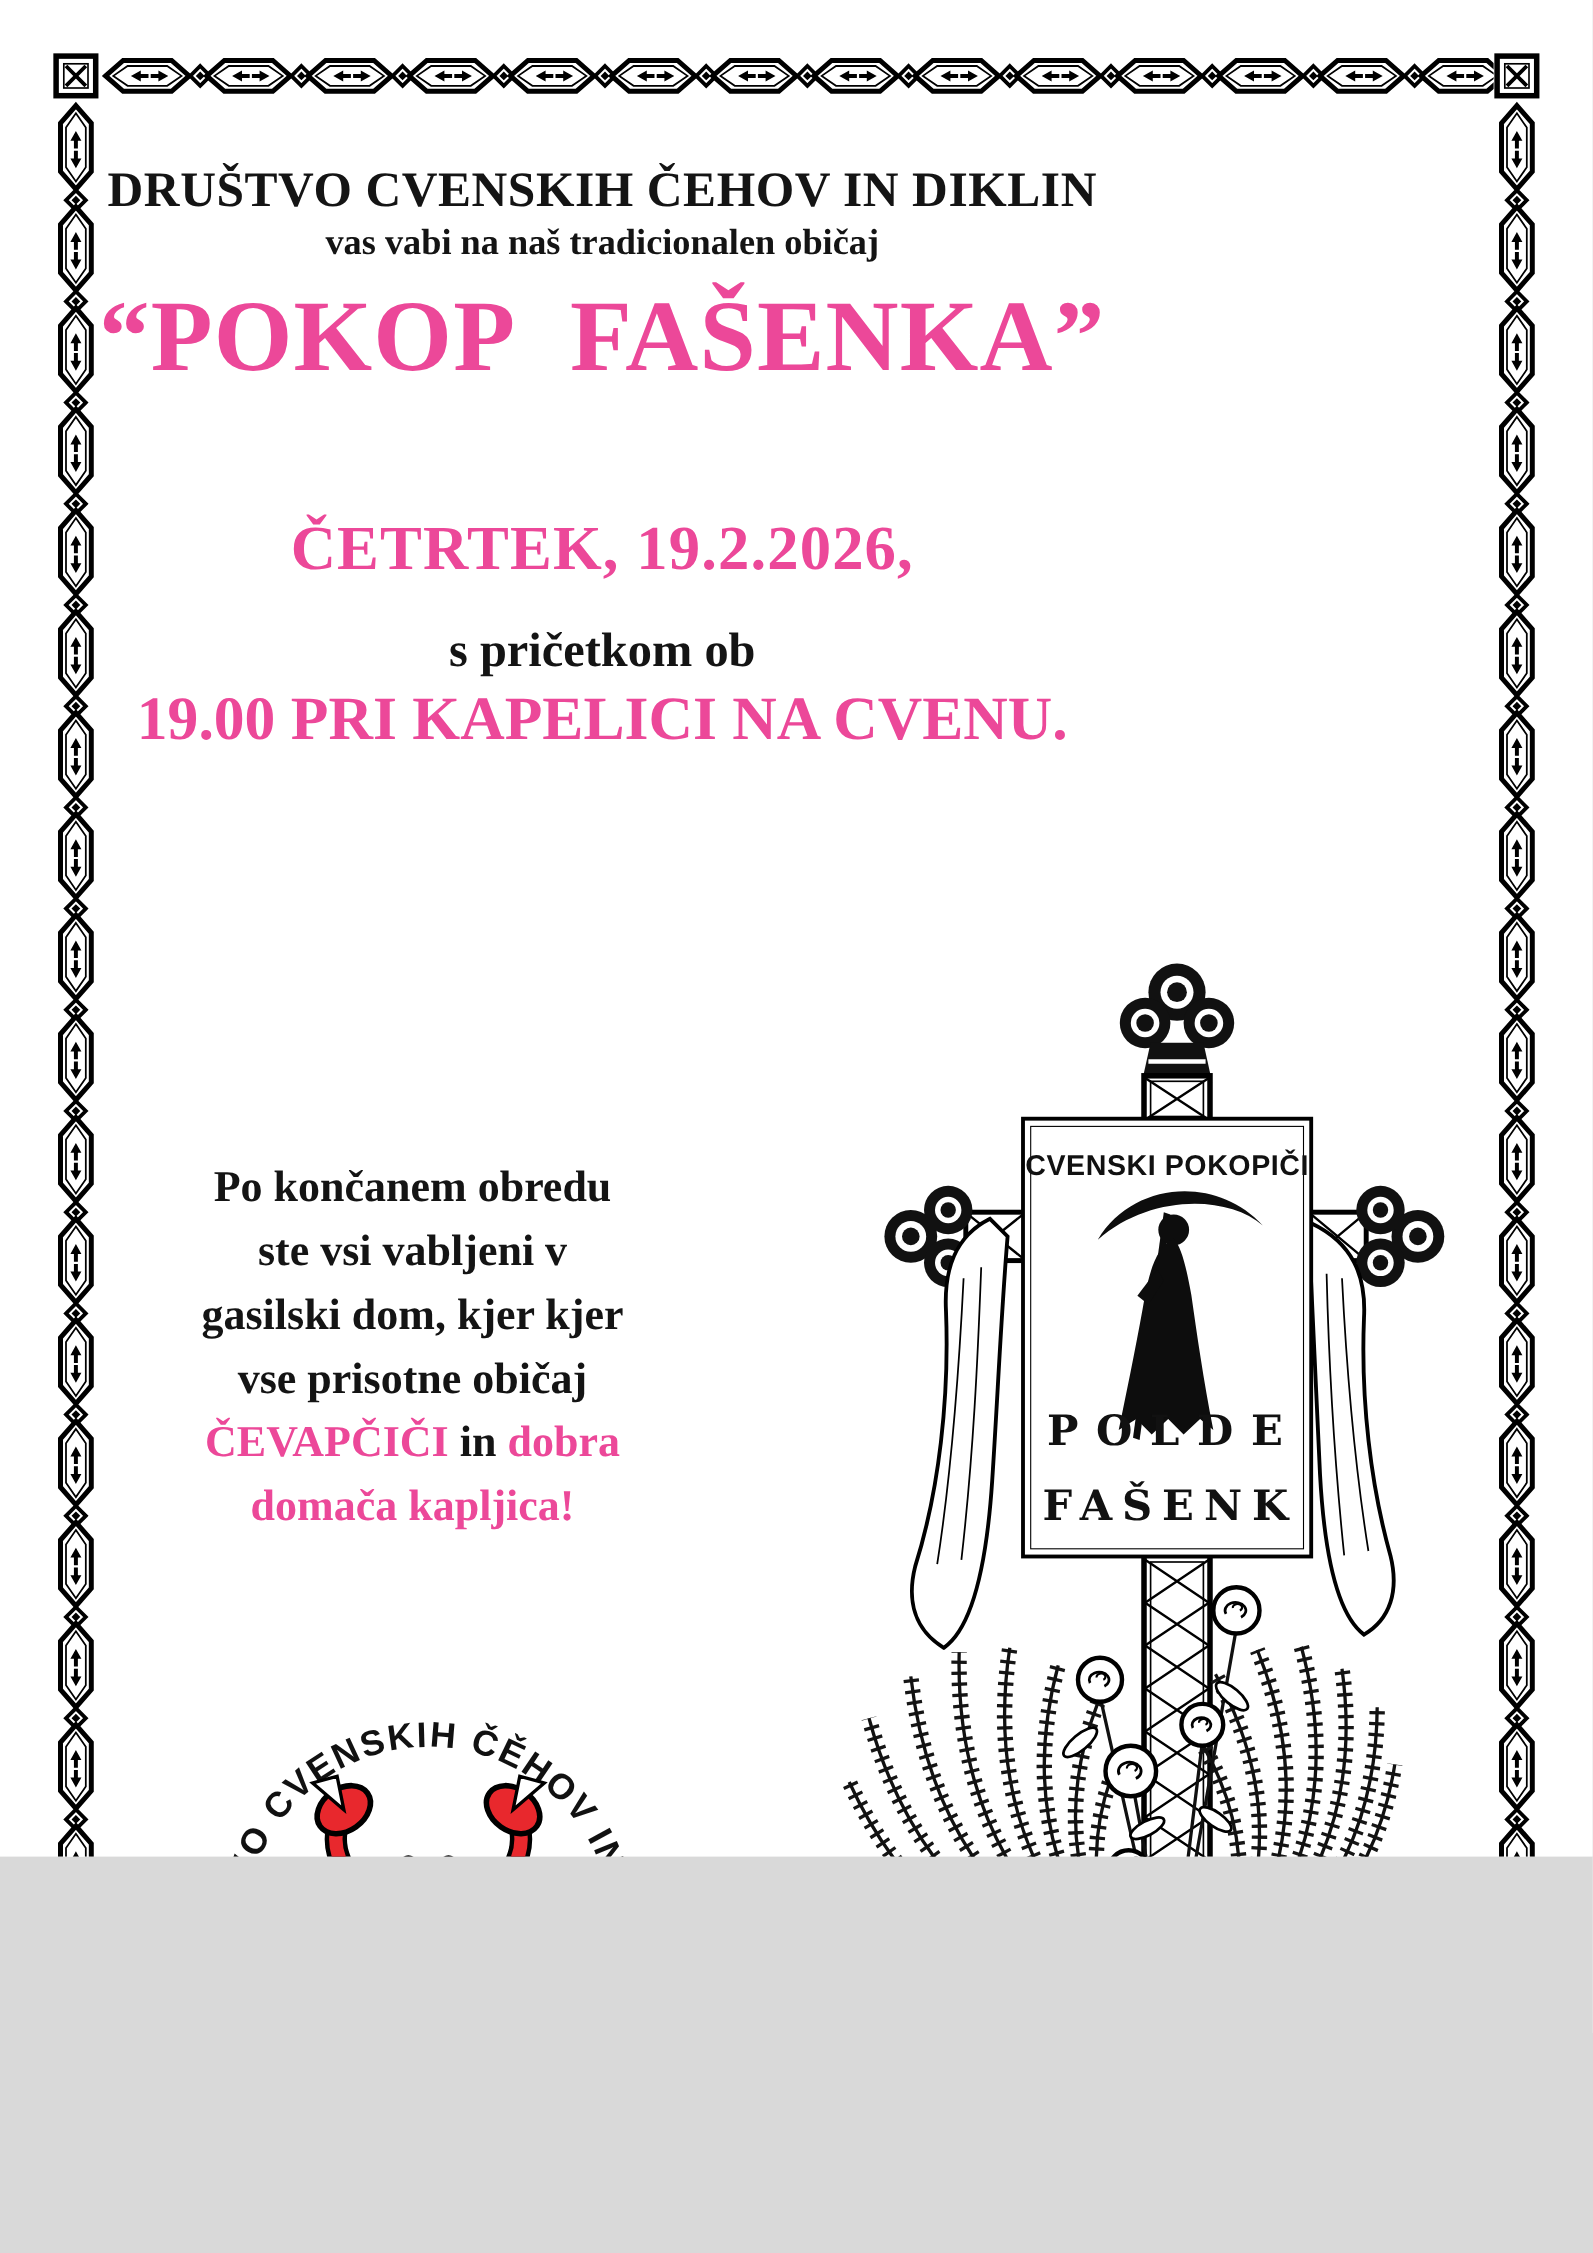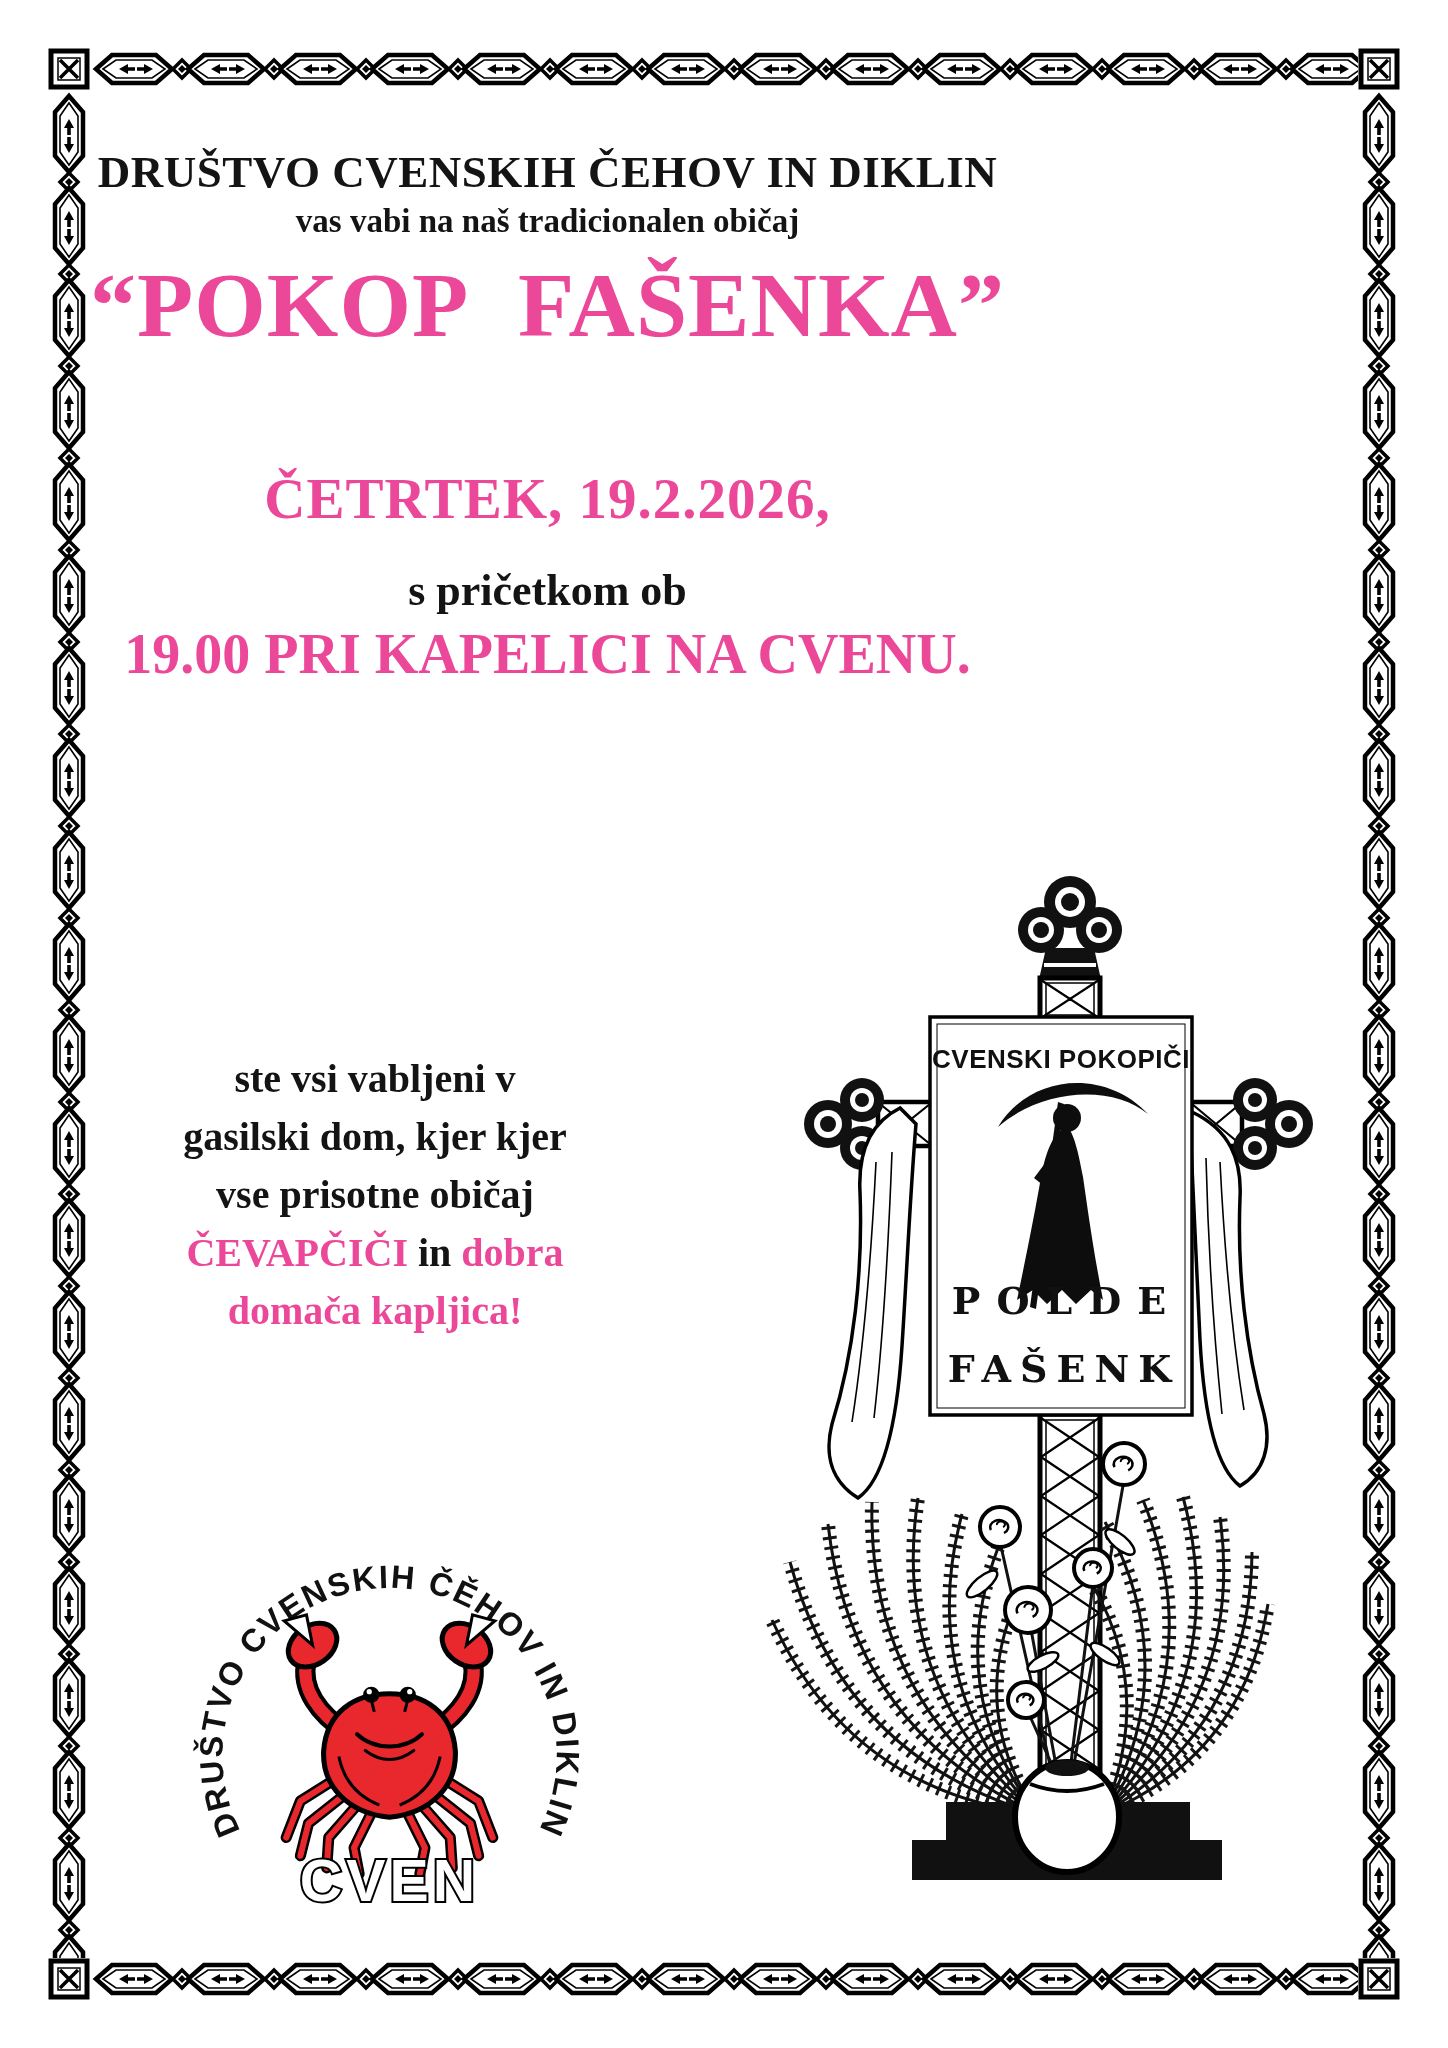--- a/index.html
+++ b/index.html
@@ -1,17 +1,17 @@
 <!DOCTYPE html>
 <html><head>
 <meta charset="utf-8">
 <style>
   html,body{margin:0;padding:0;background:#d9d9d9;}
   .page{
-    position:relative;width:1448px;height:2048px;background:#ffffff;
+    position:relative;width:1448px;height:1688px;background:#ffffff;
     font-family:"Liberation Serif","DejaVu Serif",serif;color:#141414;
     overflow:hidden;margin:0 auto;
   }
   .abs{position:absolute;}
   .center-col{left:90px;width:915px;text-align:center;}
   .red{color:#ec4899;}
   .org-name{top:146px;font-size:45px;font-weight:bold;letter-spacing:.5px;}
   .invite-line{top:203px;font-size:33px;font-weight:bold;}
   .event-title{top:252px;font-size:92px;font-weight:bold;word-spacing:30px;letter-spacing:1px;}
   .intro-line{top:410px;font-size:44px;font-weight:bold;}
@@ -672,20 +672,21 @@
   </div>
 
   <div class="abs center-col org-name">DRUŠTVO CVENSKIH ČEHOV IN DIKLIN</div>
   <div class="abs center-col invite-line">vas vabi na naš tradicionalen običaj</div>
   <div class="abs center-col event-title red">“POKOP  FAŠENKA”</div>
   <div class="abs center-col date-line red">ČETRTEK, 19.2.2026,</div>
   <div class="abs center-col time-intro">s pričetkom ob</div>
   <div class="abs center-col location-line red">19.00 PRI KAPELICI NA CVENU.</div>
 
   <div class="abs afterparty">
+    <div>Po končanem obredu</div>
     <div>ste vsi vabljeni v</div>
     <div>gasilski dom, kjer kjer</div>
     <div>vse prisotne običaj</div>
     <div><span class="red">ČEVAPČIČI</span><span> in </span><span class="red">dobra</span></div>
     <div class="red">domača kapljica!</div>
   </div>
 
   <svg id="cross-art" class="abs" style="left:600px;top:862px;" width="730" height="1045" viewBox="0 0 730 1045" xmlns="http://www.w3.org/2000/svg" xmlns:xlink="http://www.w3.org/1999/xlink">
 
     <g>

